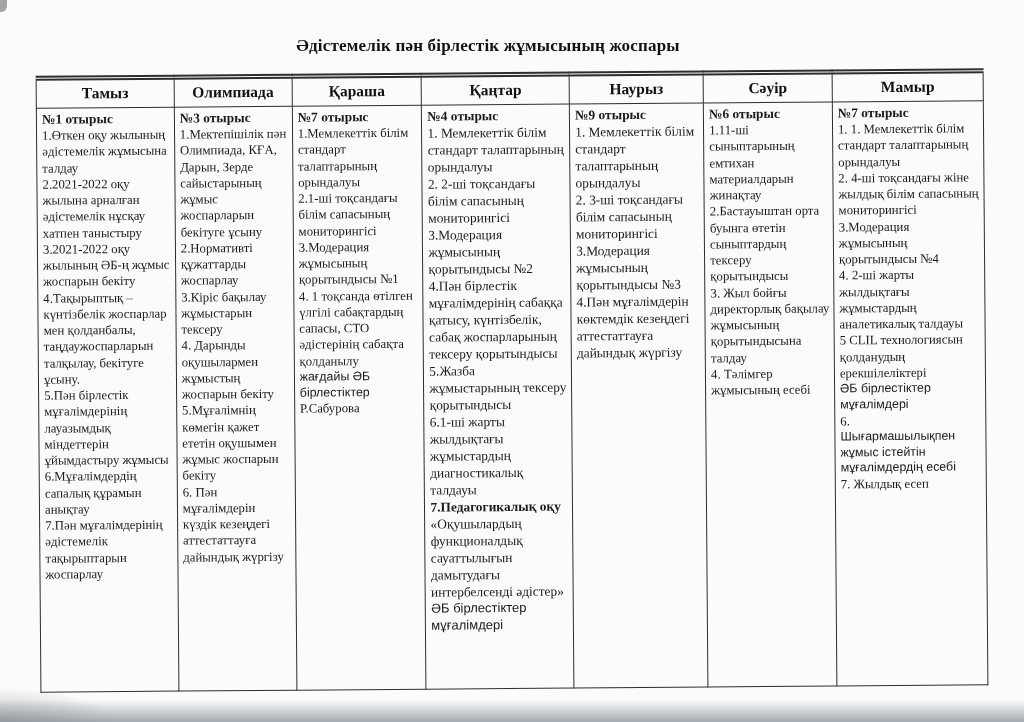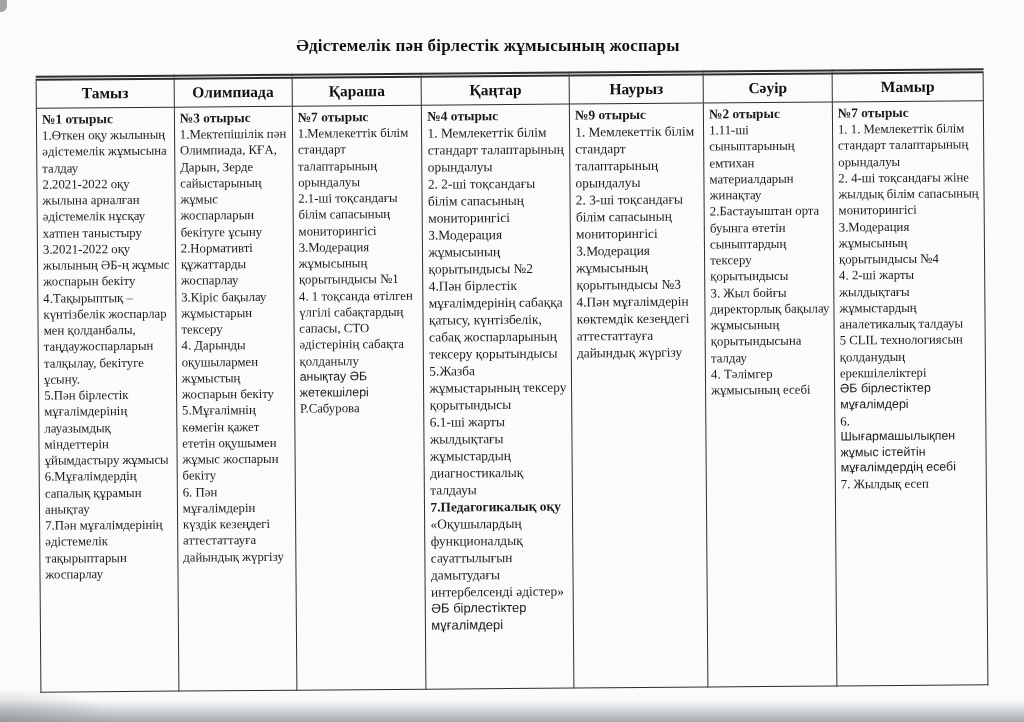--- a/index.html
+++ b/index.html
@@ -104,21 +104,21 @@
 4. Дарынды оқушылармен жұмыстың жоспарын бекіту
 5.Мұғалімнің көмегін қажет ететін оқушымен жұмыс жоспарын бекіту
 6. Пән мұғалімдерін күздік кезеңдегі аттестаттауға дайындық жүргізу</div>
           </td>
           <td>
             <div class="seg session">№7 отырыс</div>
             <div class="seg p">1.Мемлекеттік білім стандарт талаптарының орындалуы
 2.1-ші тоқсандағы білім сапасының мониторингісі
 3.Модерация жұмысының қорытындысы №1
 4. 1 тоқсанда өтілген үлгілі сабақтардың сапасы, СТО әдістерінің сабақта қолданылу</div>
-            <div class="seg sans">анықтау ӘБ жетекшілері</div>
+            <div class="seg sans">жағдайы ӘБ бірлестіктер</div>
             <div class="seg p">Р.Сабурова</div>
           </td>
           <td>
             <div class="seg session">№4 отырыс</div>
             <div class="seg p">1. Мемлекеттік білім стандарт талаптарының орындалуы
 2. 2-ші тоқсандағы білім сапасының мониторингісі
 3.Модерация жұмысының қорытындысы №2
 4.Пән бірлестік мұғалімдерінің сабаққа қатысу, күнтізбелік, сабақ жоспарларының тексеру қорытындысы
 5.Жазба жұмыстарының тексеру қорытындысы
 6.1-ші жарты жылдықтағы жұмыстардың диагностикалық талдауы</div>
@@ -126,21 +126,21 @@
             <div class="seg sans">ӘБ бірлестіктер мұғалімдері</div>
           </td>
           <td>
             <div class="seg session">№9 отырыс</div>
             <div class="seg p">1. Мемлекеттік білім стандарт талаптарының орындалуы
 2. 3-ші тоқсандағы білім сапасының мониторингісі
 3.Модерация жұмысының қорытындысы №3
 4.Пән мұғалімдерін көктемдік кезеңдегі аттестаттауға дайындық жүргізу</div>
           </td>
           <td>
-            <div class="seg session">№2 отырыс</div>
+            <div class="seg session">№6 отырыс</div>
             <div class="seg p">1.11-ші сыныптарының емтихан материалдарын жинақтау
 2.Бастауыштан орта буынга өтетін сыныптардың тексеру қорытындысы
 3. Жыл бойғы директорлық бақылау жұмысының қорытындысына талдау
 4. Тәлімгер жұмысының есебі</div>
           </td>
           <td>
             <div class="seg session">№7 отырыс</div>
             <div class="seg p">1. 1. Мемлекеттік білім стандарт талаптарының орындалуы
 2. 4-ші тоқсандағы жіне жылдық білім сапасының мониторингісі
 3.Модерация жұмысының қорытындысы №4

